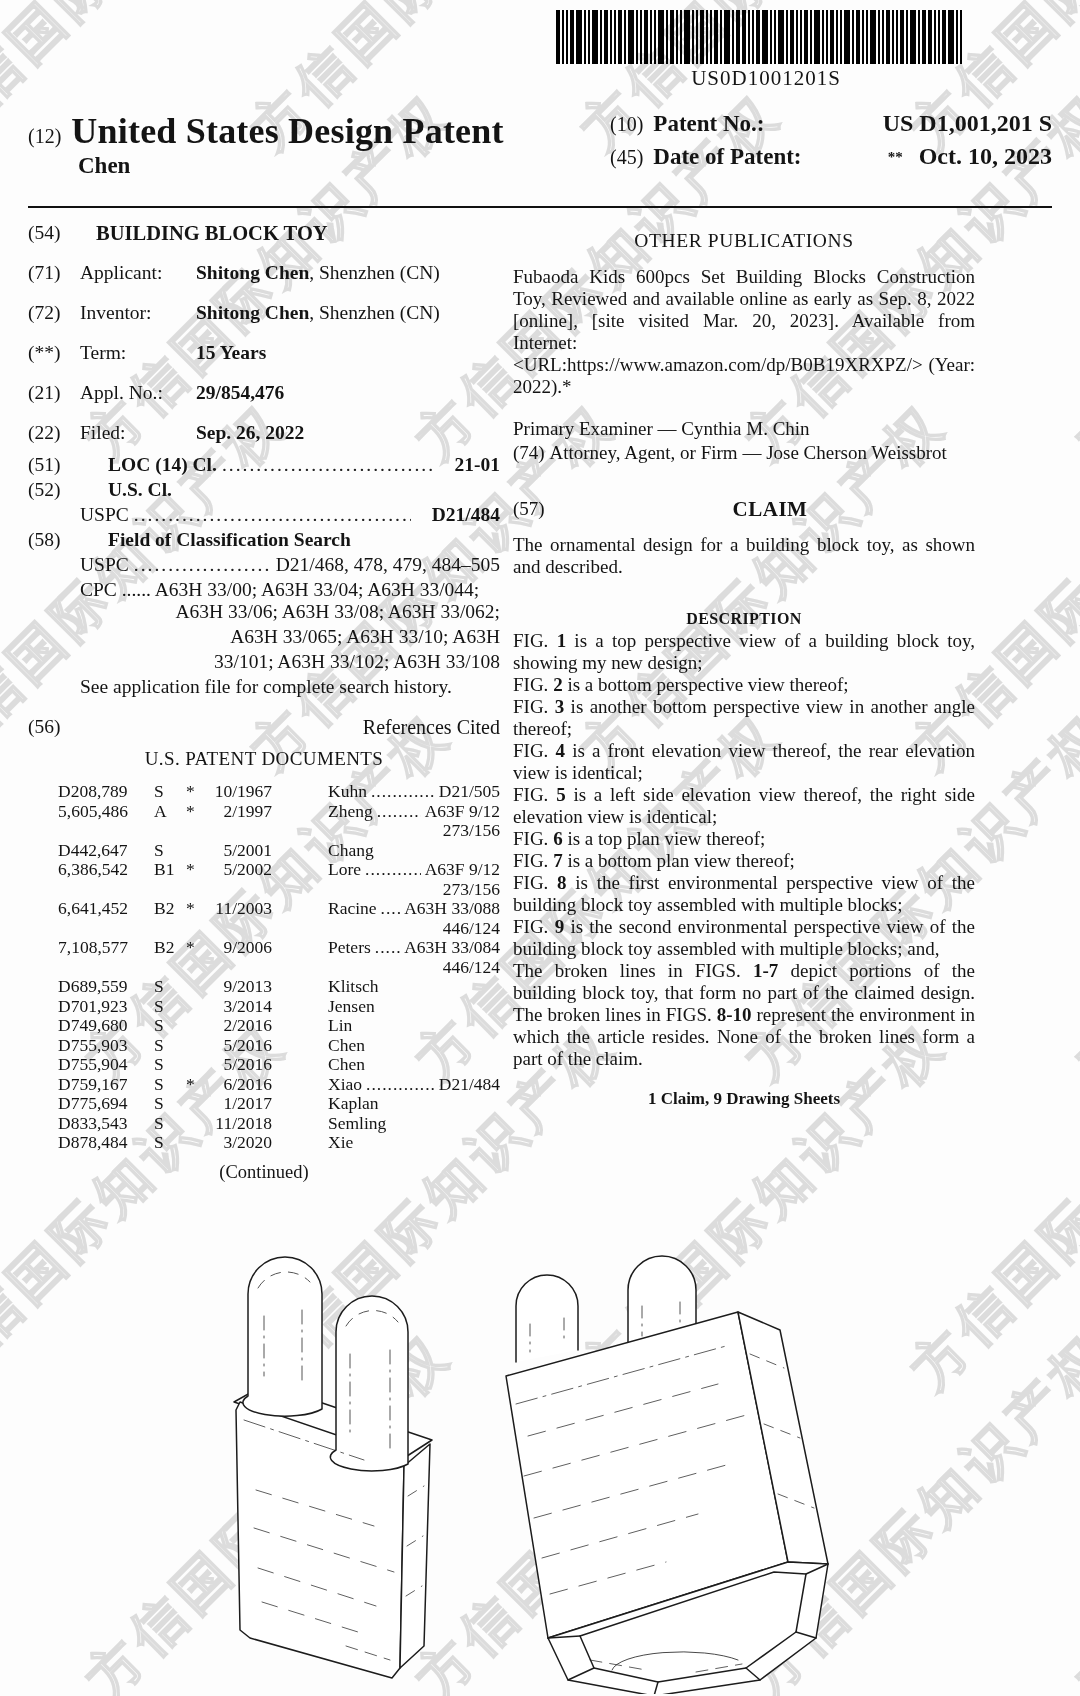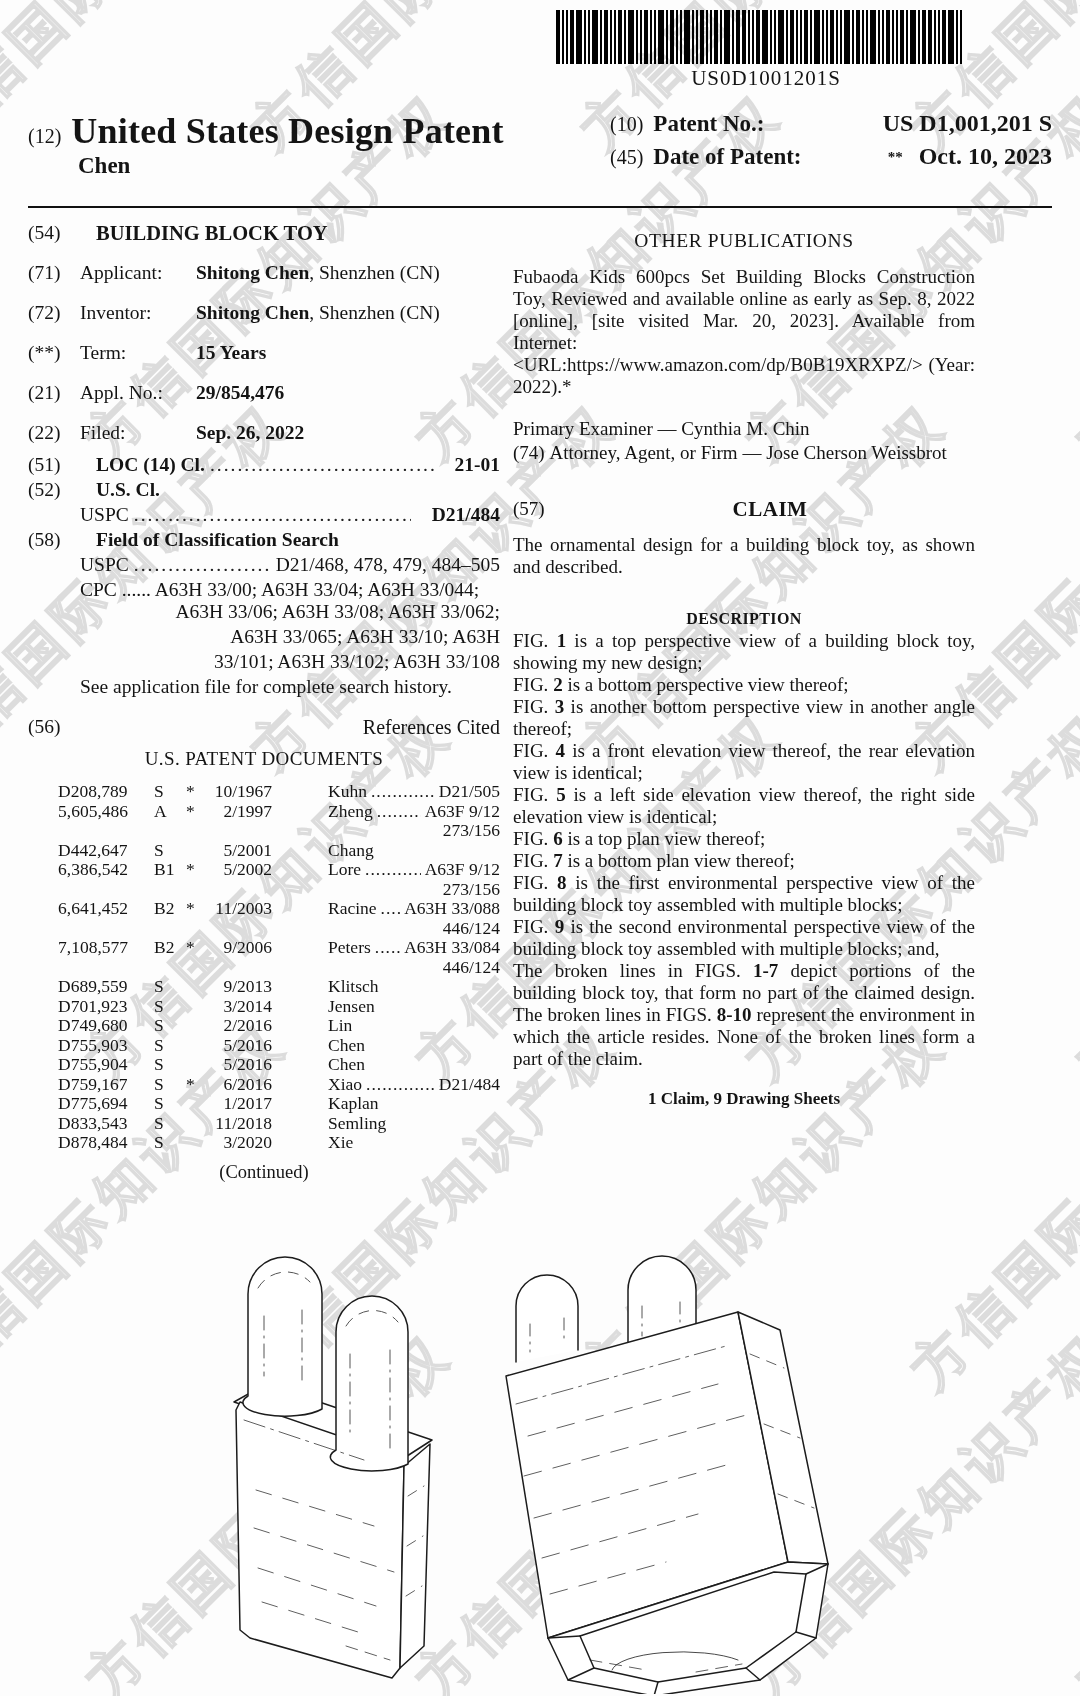--- a/index.html
+++ b/index.html
@@ -30,21 +30,21 @@
   .h-row .lblgrp{display:flex;align-items:baseline;}
   .h-bold{font-weight:bold;font-size:23px;}
   .h-val{font-weight:bold;font-size:24px;white-space:nowrap;}
   .stars{font-size:15px;position:relative;top:-2px;margin-right:16px;font-weight:bold;}
   #rule{position:absolute;top:206px;left:28px;width:1024px;border-top:2.5px solid #111;z-index:2;}
   
   #cols{position:absolute;top:222px;left:28px;width:1024px;display:flex;z-index:2;}
   #col-l{width:472px;margin-right:13px;flex:none;font-size:19.5px;line-height:22px;}
   #col-r{width:462px;flex:none;font-size:19px;line-height:22px;}
   .field{display:flex;margin-bottom:18px;}
-  .field.tight{margin-bottom:3px;}
+  .field.tight{margin-bottom:3px;gap:12px;}
   .tagcol{width:52px;flex:none;}
   .fbody{flex:1;display:flex;min-width:0;}
   .lbl{width:100px;flex:none;}
   .b{font-weight:bold;margin-left:16px;}
   .it{}
   .dots{flex:1;overflow:hidden;white-space:nowrap;margin:0 5px;letter-spacing:2px;color:#222;min-width:12px;}
   .sub{margin-left:52px;display:flex;margin-bottom:3px;}
   .ralign{text-align:right;margin-bottom:3px;}
   .justify{text-align:justify;}
   .refs-head{display:flex;margin-top:18px;margin-bottom:10px;}

